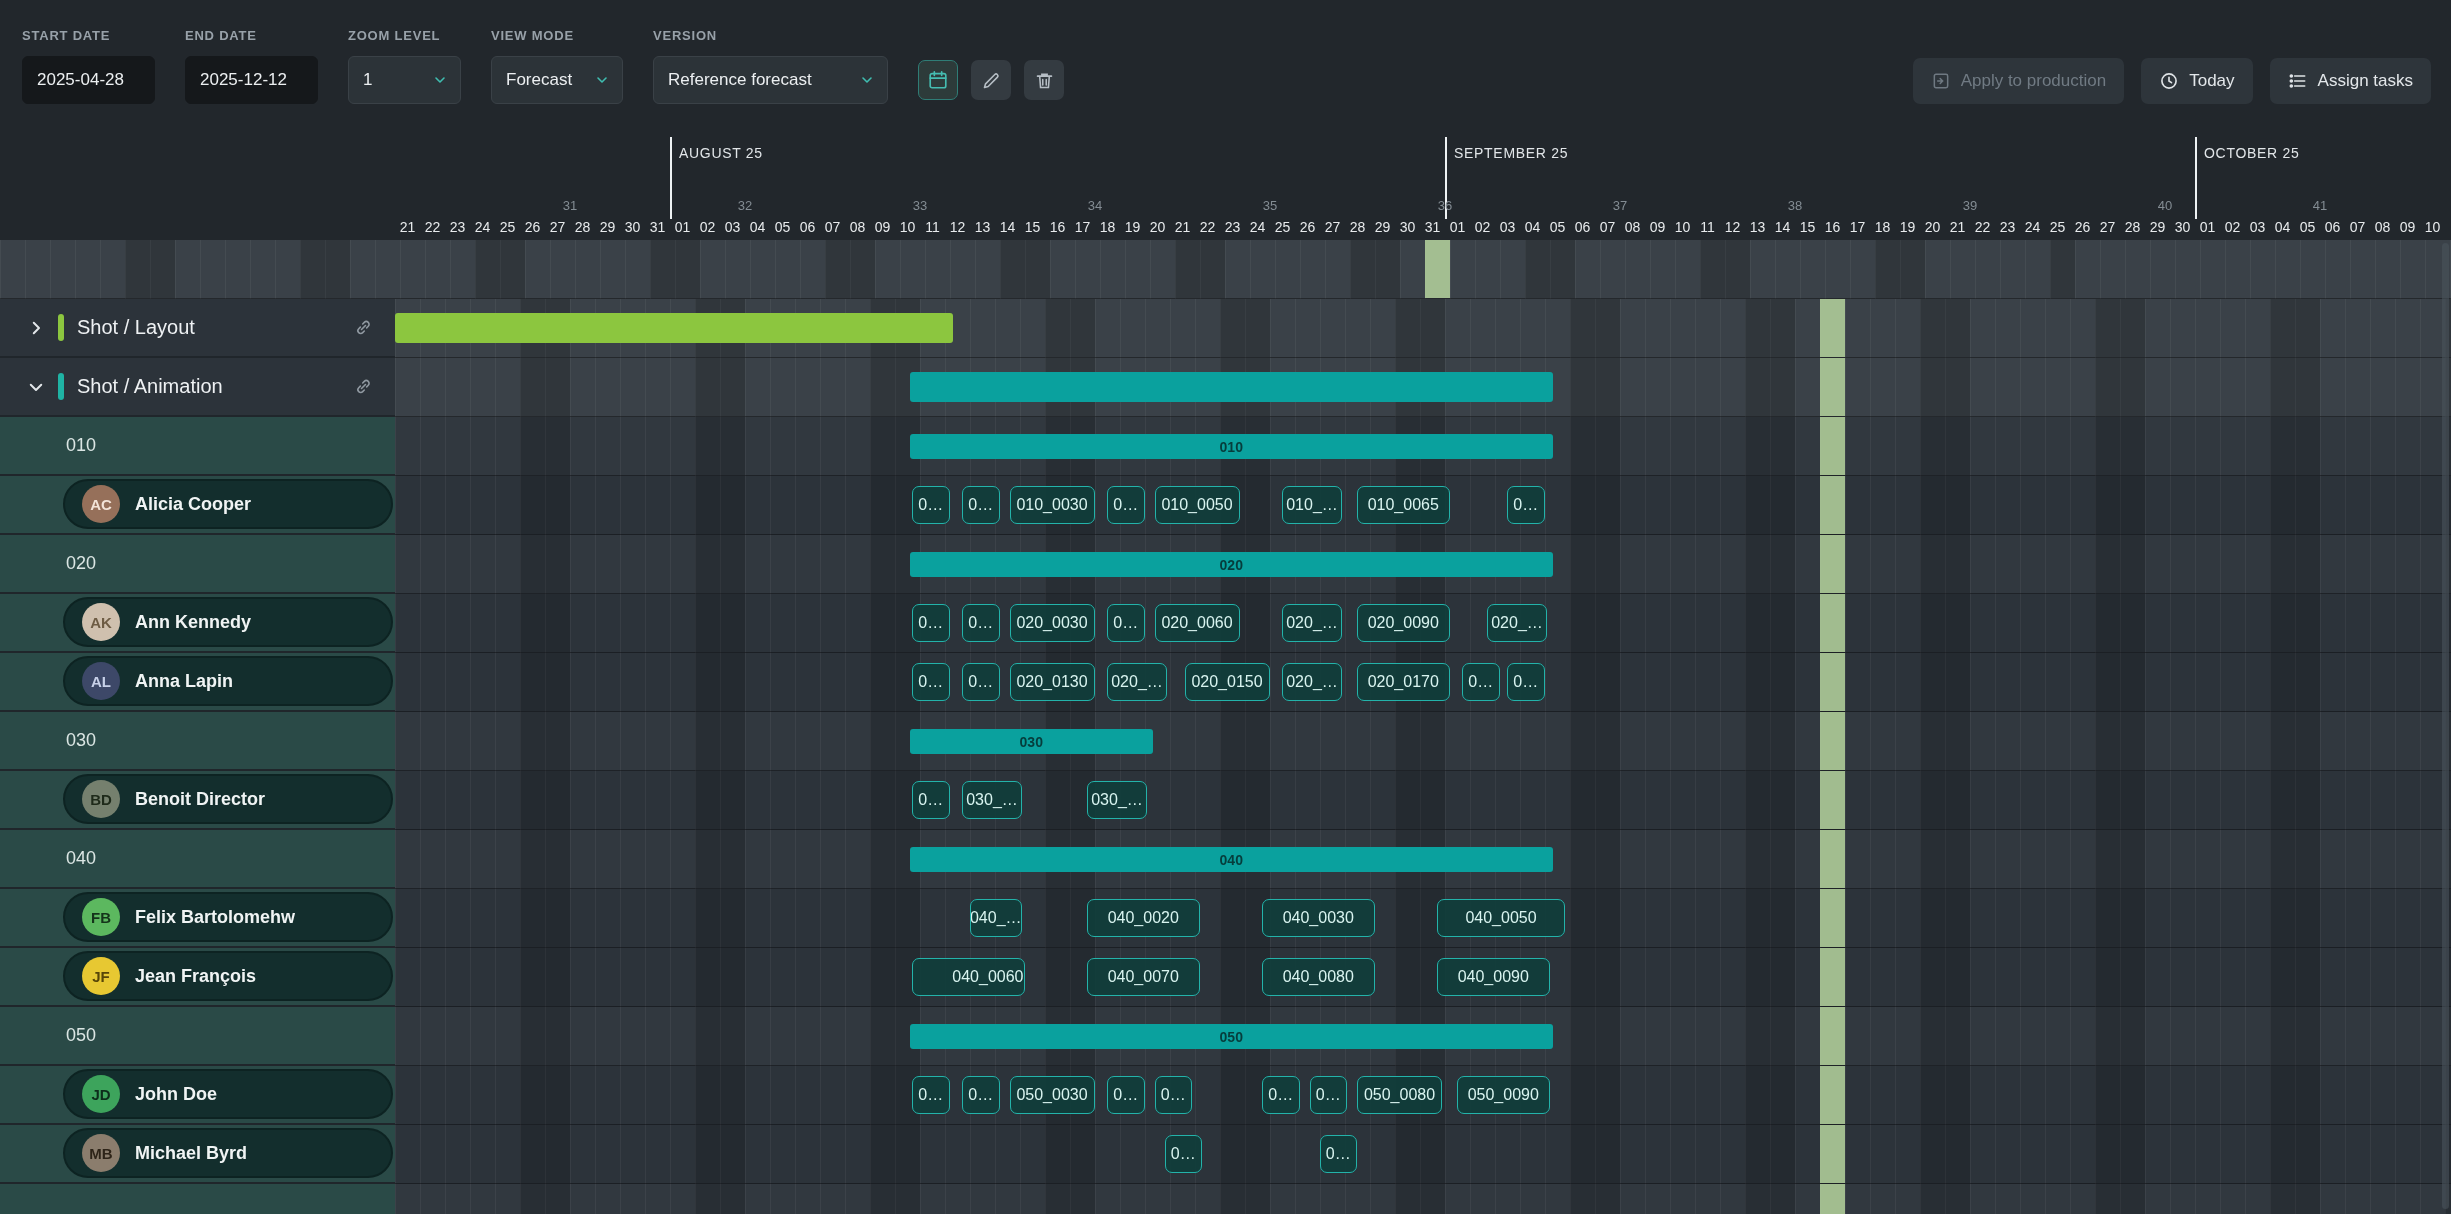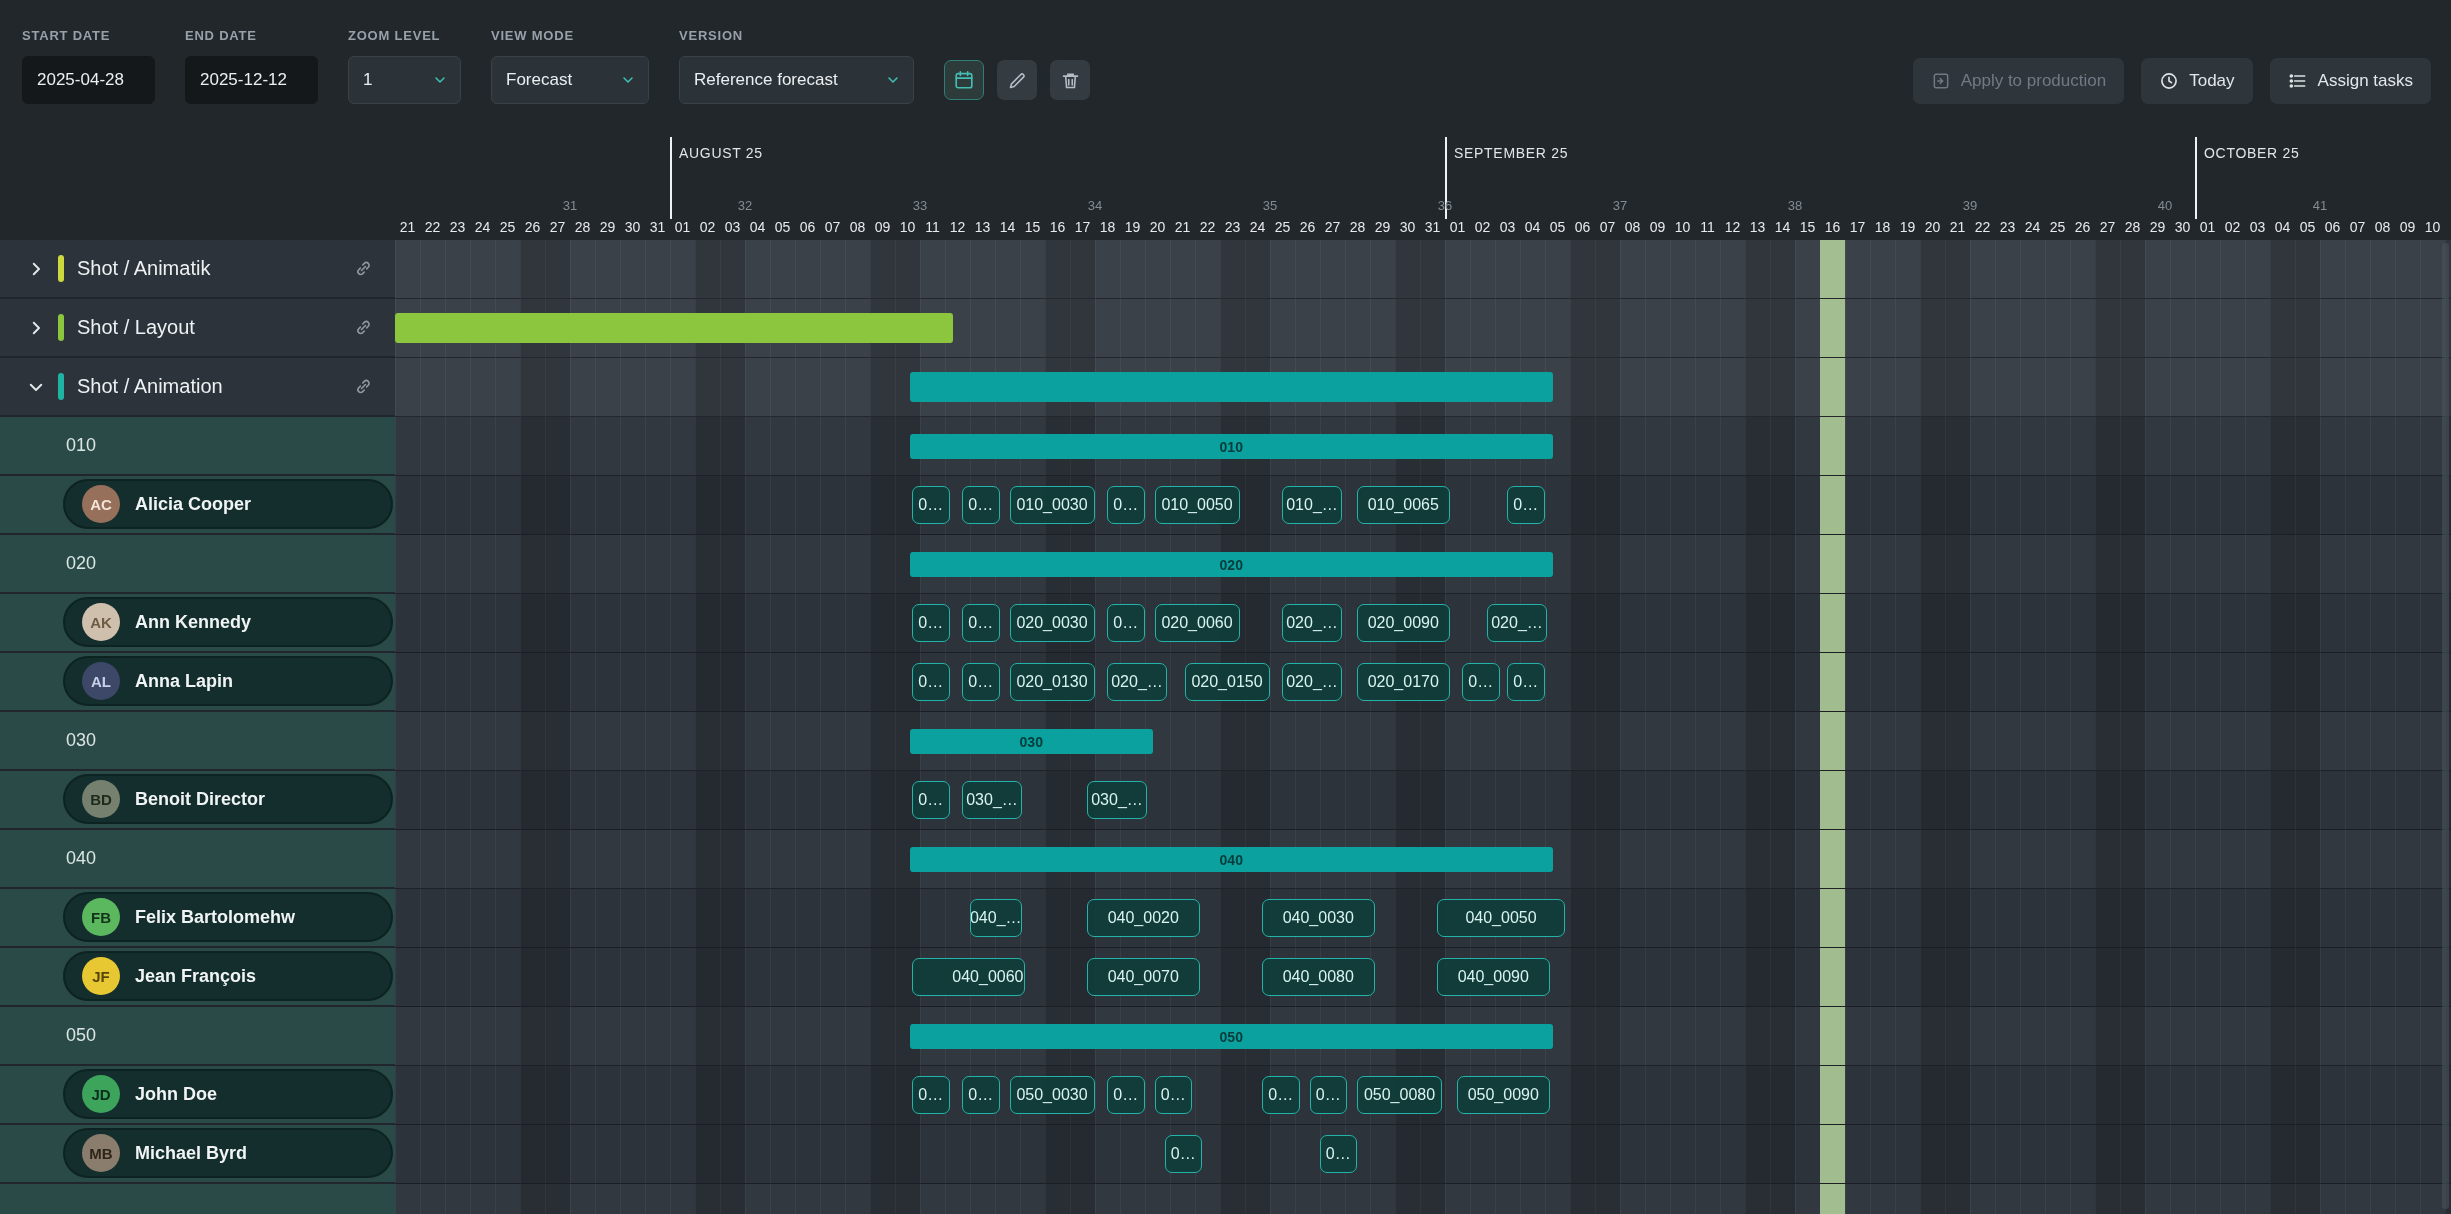--- a/index.html
+++ b/index.html
@@ -13,21 +13,21 @@
   .field { display:flex; flex-direction:column; }
   .flabel { font-size:13px; font-weight:bold; letter-spacing:.06em; color:#98a1a9;
     margin-bottom:12px; text-transform:uppercase; line-height:16px; }
   .finput { height:48px; width:133px; background:#15181b; border:1px solid #15181b;
     border-radius:6px; color:#eceff1; font-size:17px; padding:0 14px;
     font-family:"Liberation Sans",sans-serif; }
   .fselect { height:48px; background:#2c3338; border:1px solid #3a4147; border-radius:6px;
     display:flex; align-items:center; justify-content:space-between; padding:0 12px 0 14px;
     color:#eceff1; font-size:17px; cursor:pointer; }
   .fselect.w-zoom { width:113px; }
-  .fselect.w-view { width:158px; }
+  .fselect.w-view { width:132px; }
   .fselect.w-version { width:235px; }
   .iconbtns { display:flex; gap:13px; margin-top:32px; }
   .iconbtn { width:40px; height:40px; border-radius:7px; background:#343b41; border:none;
     display:flex; align-items:center; justify-content:center; cursor:pointer; }
   .iconbtn.cal { background:#2d3b3a; border:1px solid #2f7d76; }
   .actions { margin-left:auto; display:flex; gap:17px; margin-top:30px; }
   .actbtn { height:46px; border:none; border-radius:7px; background:#2e353b; color:#e3e7ea;
     font-size:17px; display:flex; align-items:center; gap:10px; padding:0 18px;
     cursor:pointer; font-family:"Liberation Sans",sans-serif; }
   .actbtn.disabled { color:#707a83; cursor:default; }
@@ -265,36 +265,20 @@
       <div class="day-label" style="left: 1937.5px;">06</div>
       <div class="day-label" style="left: 1962.5px;">07</div>
       <div class="day-label" style="left: 1987.5px;">08</div>
       <div class="day-label" style="left: 2012.5px;">09</div>
       <div class="day-label" style="left: 2037.5px;">10</div>
       <div class="day-label" style="left: 2062.5px;">11</div>
     </div>
 
   <div class="rows" id="rows">
       <div class="row">
-        <div class="side side-category">
-          <span class="cat-chevron">
-            <svg width="18" height="18" viewBox="0 0 24 24" fill="none" stroke="#e3e7ea" stroke-width="2.6" stroke-linecap="round" stroke-linejoin="round">
-              <path d="M9 5l7 7-7 7"></path>
-            </svg>
-          </span>
-          <span class="cat-accent" style="background: rgb(204, 217, 62);"></span>
-          <span class="cat-label">Shot / Animatik</span>
-          <span class="cat-link">
-            <svg width="19" height="19" viewBox="0 0 24 24" fill="none" stroke="#9099a1" stroke-width="2" stroke-linecap="round">
-              <path d="M9.5 14.5 14.5 9.5"></path>
-              <path d="M13 16.5 11 18.5a3.5 3.5 0 0 1-5-5l2-2"></path>
-              <path d="M11 7.5l2-2a3.5 3.5 0 0 1 5 5l-2 2"></path>
-            </svg>
-          </span>
-        </div>
         <div class="lane lane-category">
           <div class="wknd" style="left: 125px; width: 50px;"></div>
           <div class="wknd" style="left: 300px; width: 50px;"></div>
           <div class="wknd" style="left: 475px; width: 50px;"></div>
           <div class="wknd" style="left: 650px; width: 50px;"></div>
           <div class="wknd" style="left: 825px; width: 50px;"></div>
           <div class="wknd" style="left: 1000px; width: 50px;"></div>
           <div class="wknd" style="left: 1175px; width: 50px;"></div>
           <div class="wknd" style="left: 1350px; width: 50px;"></div>
           <div class="wknd" style="left: 1525px; width: 50px;"></div>

